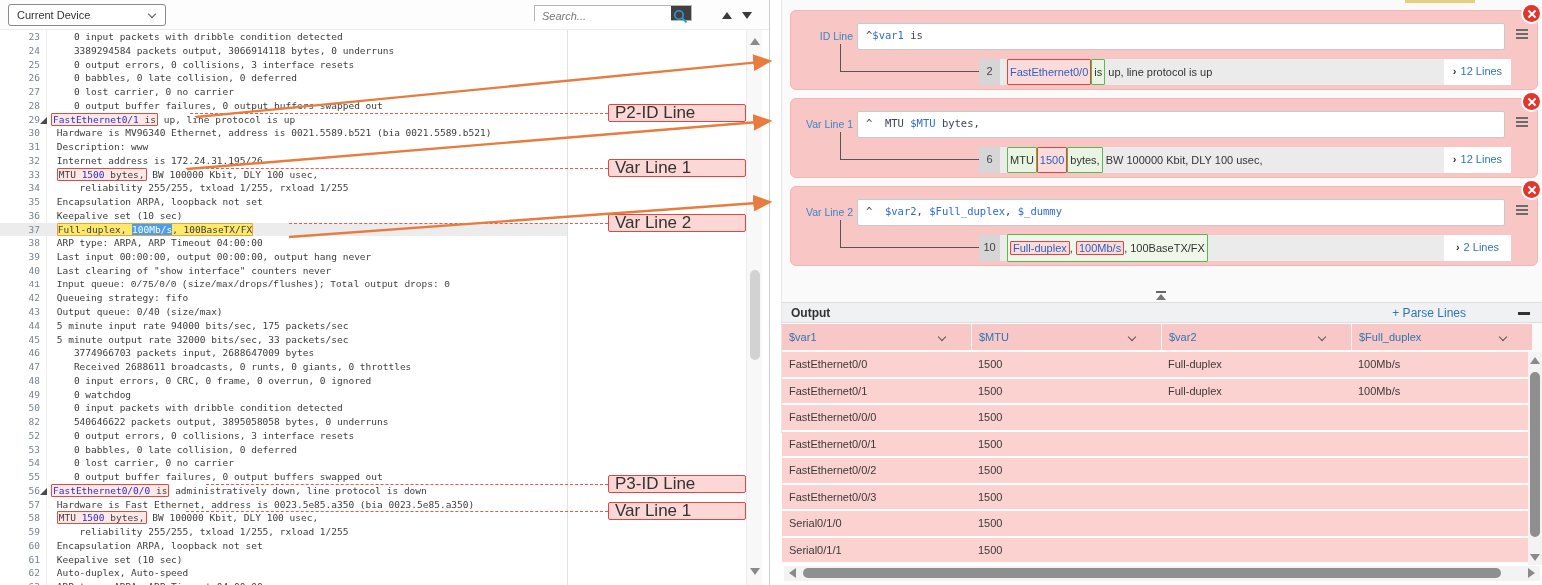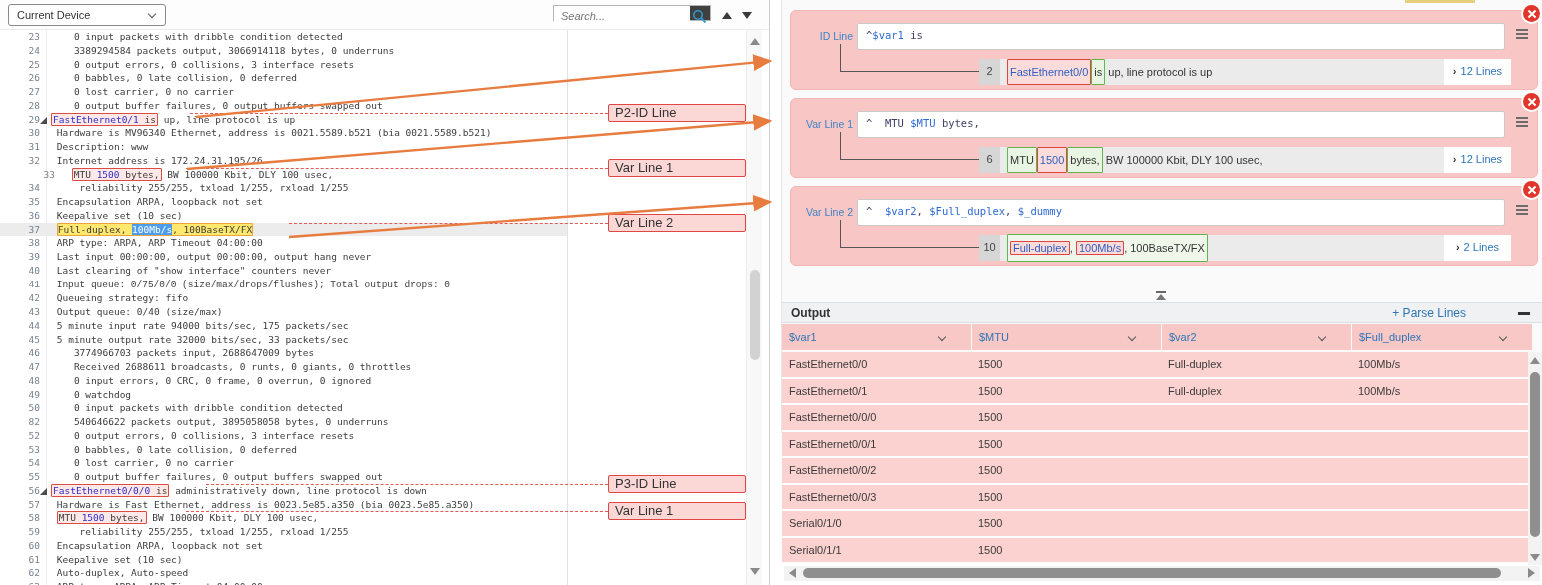--- a/index.html
+++ b/index.html
@@ -11,21 +11,21 @@
   #left-panel { position:absolute; left:0; top:0; width:770px; height:585px;
     background:#fff; border-right:1px solid #cfcfcf; }
   #toolbar { position:absolute; left:0; top:0; width:100%; height:30px; background:#fdfdfd;
     border-bottom:1px solid #ececec; }
   #device-select { position:absolute; left:8px; top:4px; width:158px; height:22px;
     border:1px solid #8a8a8a; border-radius:3px; background:#fff; font-size:11px; color:#333;
     line-height:20px; padding-left:8px; cursor:pointer; }
   .chev { display:inline-block; width:6px; height:6px; border-right:1.4px solid #555;
     border-bottom:1.4px solid #555; transform:rotate(45deg); }
   #device-select .chev { position:absolute; right:10px; top:6px; }
-  #search-box { position:absolute; left:553px; top:5px; width:158px; height:16px;
+  #search-box { position:absolute; left:534px; top:5px; width:158px; height:16px;
     border:1px solid #b5b5b5; background:#404040; }
   #search-box input { position:absolute; left:0; top:0; width:136px; height:20px; border:none;
     outline:none; font-size:11px; font-style:italic; color:#555; padding-left:7px;
     font-family:"Liberation Sans", sans-serif; }
   #search-box svg { position:absolute; right:3px; top:3px; }
   .tri-up { width:0; height:0; border-left:5px solid transparent; border-right:5px solid transparent;
     border-bottom:7px solid #3a3a3a; display:inline-block; cursor:pointer; }
   .tri-down { width:0; height:0; border-left:5px solid transparent; border-right:5px solid transparent;
     border-top:7px solid #3a3a3a; display:inline-block; cursor:pointer; }
   #find-prev { position:absolute; left:722px; top:12px; }
@@ -41,21 +41,21 @@
   .eline .fold { position:absolute; left:40px; top:4px; width:0; height:0;
     border-bottom:7px solid #4a4a4a; border-left:7px solid transparent; cursor:pointer; }
   .eline .txt { position:absolute; left:51px; top:0; white-space:pre; }
   .seg-b { color:#2d2dc8; }
   .seg-y { background:#ffe86e; }
   .seg-sel { background:#4c9ded; color:#fff; }
   .ebox-red { border:1px solid #dd4b42; background:#fde8e8; border-radius:1px; padding:0 1px; }
   .ebox-yellow { border:1px solid #eda33c; background:#ffe86e; border-radius:1px; }
   .anno { position:absolute; left:608px; width:138px; height:18px; background:#fbd7d6;
     border:1px solid #e04744; border-radius:2px; font-family:"Liberation Sans",sans-serif;
-    font-size:13px; color:#333; line-height:16px; padding-left:6px; cursor:pointer; }
+    font-size:17px; color:#333; line-height:16px; padding-left:6px; cursor:pointer; }
   .dash { position:absolute; height:0; border-top:1.5px dashed #e05a55; }
   #editor-scrollbar { position:absolute; left:746px; top:0; bottom:0; width:16px; background:#f8f8f8;
     border-left:1px solid #ededed; }
   #editor-scrollbar .up { position:absolute; left:3px; top:8px; border-left:5px solid transparent;
     border-right:5px solid transparent; border-bottom:7px solid #8a8a8a; width:0; height:0; cursor:pointer; }
   #editor-scrollbar .down { position:absolute; left:3px; bottom:10px; border-left:5px solid transparent;
     border-right:5px solid transparent; border-top:7px solid #8a8a8a; width:0; height:0; cursor:pointer; }
   #editor-scrollbar .thumb { position:absolute; left:3px; top:240px; width:10px; height:90px;
     background:#d2d2d2; border-radius:5px; cursor:grab; }
 
@@ -161,21 +161,21 @@
           <div class="eline" style="top: 0px;"><span class="num">23</span><span class="txt"><span class="seg-p">    0 input packets with dribble condition detected</span></span></div>
           <div class="eline" style="top: 13.75px;"><span class="num">24</span><span class="txt"><span class="seg-p">    3389294584 packets output, 3066914118 bytes, 0 underruns</span></span></div>
           <div class="eline" style="top: 27.5px;"><span class="num">25</span><span class="txt"><span class="seg-p">    0 output errors, 0 collisions, 3 interface resets</span></span></div>
           <div class="eline" style="top: 41.25px;"><span class="num">26</span><span class="txt"><span class="seg-p">    0 babbles, 0 late collision, 0 deferred</span></span></div>
           <div class="eline" style="top: 55px;"><span class="num">27</span><span class="txt"><span class="seg-p">    0 lost carrier, 0 no carrier</span></span></div>
           <div class="eline" style="top: 68.75px;"><span class="num">28</span><span class="txt"><span class="seg-p">    0 output buffer failures, 0 output buffers swapped out</span></span></div>
           <div class="eline" style="top: 82.5px;"><span class="num">29</span><span class="fold"></span><span class="txt"><span class="ebox-red"><span class="seg-b">FastEthernet0/1</span><span class="seg-p"> is</span></span><span class="seg-p"> up, line protocol is up</span></span></div>
           <div class="eline" style="top: 96.25px;"><span class="num">30</span><span class="txt"><span class="seg-p"> Hardware is MV96340 Ethernet, address is 0021.5589.b521 (bia 0021.5589.b521)</span></span></div>
           <div class="eline" style="top: 110px;"><span class="num">31</span><span class="txt"><span class="seg-p"> Description: www</span></span></div>
           <div class="eline" style="top: 123.75px;"><span class="num">32</span><span class="txt"><span class="seg-p"> Internet address is 172.24.31.195/26</span></span></div>
-          <div class="eline" style="top: 137.5px; margin-left: 15px;"><span class="num">33</span><span class="txt"><span class="seg-p"> </span><span class="ebox-red"><span class="seg-p">MTU </span><span class="seg-b">1500</span><span class="seg-p"> bytes,</span></span><span class="seg-p"> BW 100000 Kbit, DLY 100 usec,</span></span></div>
+          <div class="eline" style="top: 137.5px;"><span class="num">33</span><span class="txt"><span class="seg-p"> </span><span class="ebox-red"><span class="seg-p">MTU </span><span class="seg-b">1500</span><span class="seg-p"> bytes,</span></span><span class="seg-p"> BW 100000 Kbit, DLY 100 usec,</span></span></div>
           <div class="eline" style="top: 151.25px;"><span class="num">34</span><span class="txt"><span class="seg-p">     reliability 255/255, txload 1/255, rxload 1/255</span></span></div>
           <div class="eline" style="top: 165px;"><span class="num">35</span><span class="txt"><span class="seg-p"> Encapsulation ARPA, loopback not set</span></span></div>
           <div class="eline" style="top: 178.75px;"><span class="num">36</span><span class="txt"><span class="seg-p"> Keepalive set (10 sec)</span></span></div>
           <div class="eline sel" style="top: 192.5px;"><span class="num">37</span><span class="txt"><span class="seg-p"> </span><span class="ebox-yellow"><span class="seg-y">Full-duplex, </span><span class="seg-sel">100Mb/s</span><span class="seg-y">, 100BaseTX/FX</span></span></span></div>
           <div class="eline" style="top: 206.25px;"><span class="num">38</span><span class="txt"><span class="seg-p"> ARP type: ARPA, ARP Timeout 04:00:00</span></span></div>
           <div class="eline" style="top: 220px;"><span class="num">39</span><span class="txt"><span class="seg-p"> Last input 00:00:00, output 00:00:00, output hang never</span></span></div>
           <div class="eline" style="top: 233.75px;"><span class="num">40</span><span class="txt"><span class="seg-p"> Last clearing of "show interface" counters never</span></span></div>
           <div class="eline" style="top: 247.5px; font-family: Liberation Mono, monospace;"><span class="num">41</span><span class="txt"><span class="seg-p"> Input queue: 0/75/0/0 (size/max/drops/flushes); Total output drops: 0</span></span></div>
           <div class="eline" style="top: 261.25px;"><span class="num">42</span><span class="txt"><span class="seg-p"> Queueing strategy: fifo</span></span></div>
           <div class="eline" style="top: 275px;"><span class="num">43</span><span class="txt"><span class="seg-p"> Output queue: 0/40 (size/max)</span></span></div>

